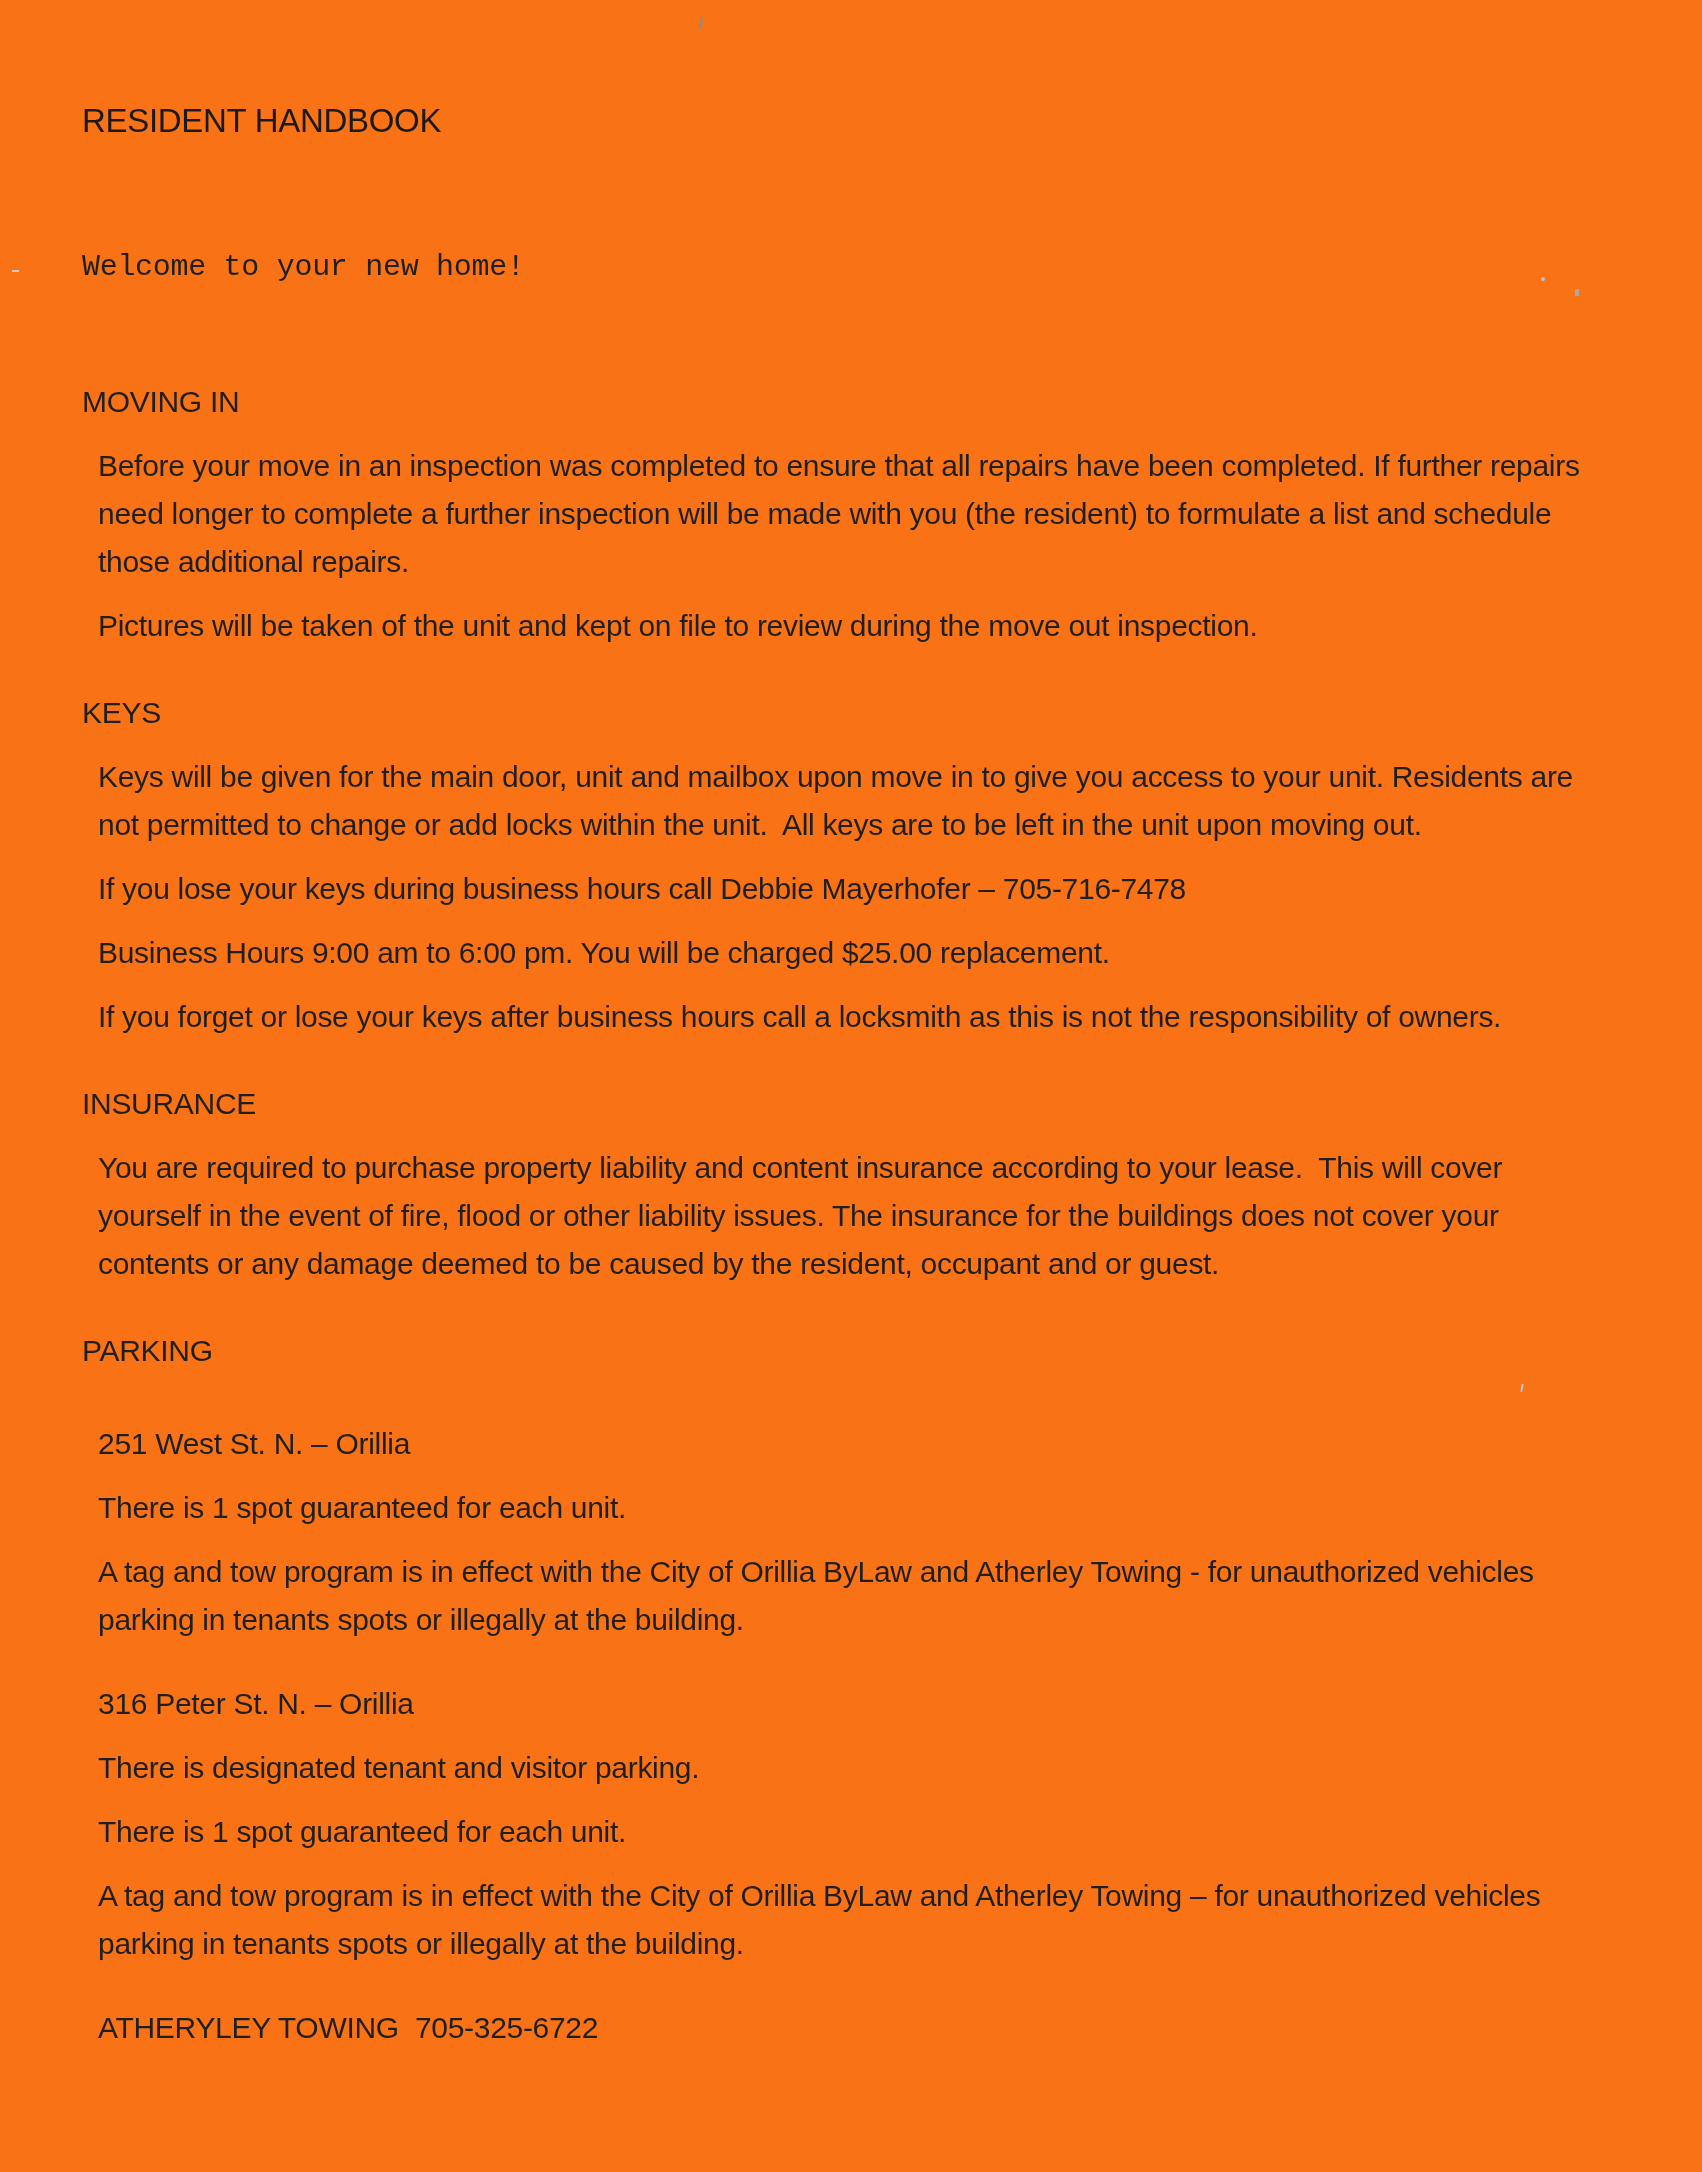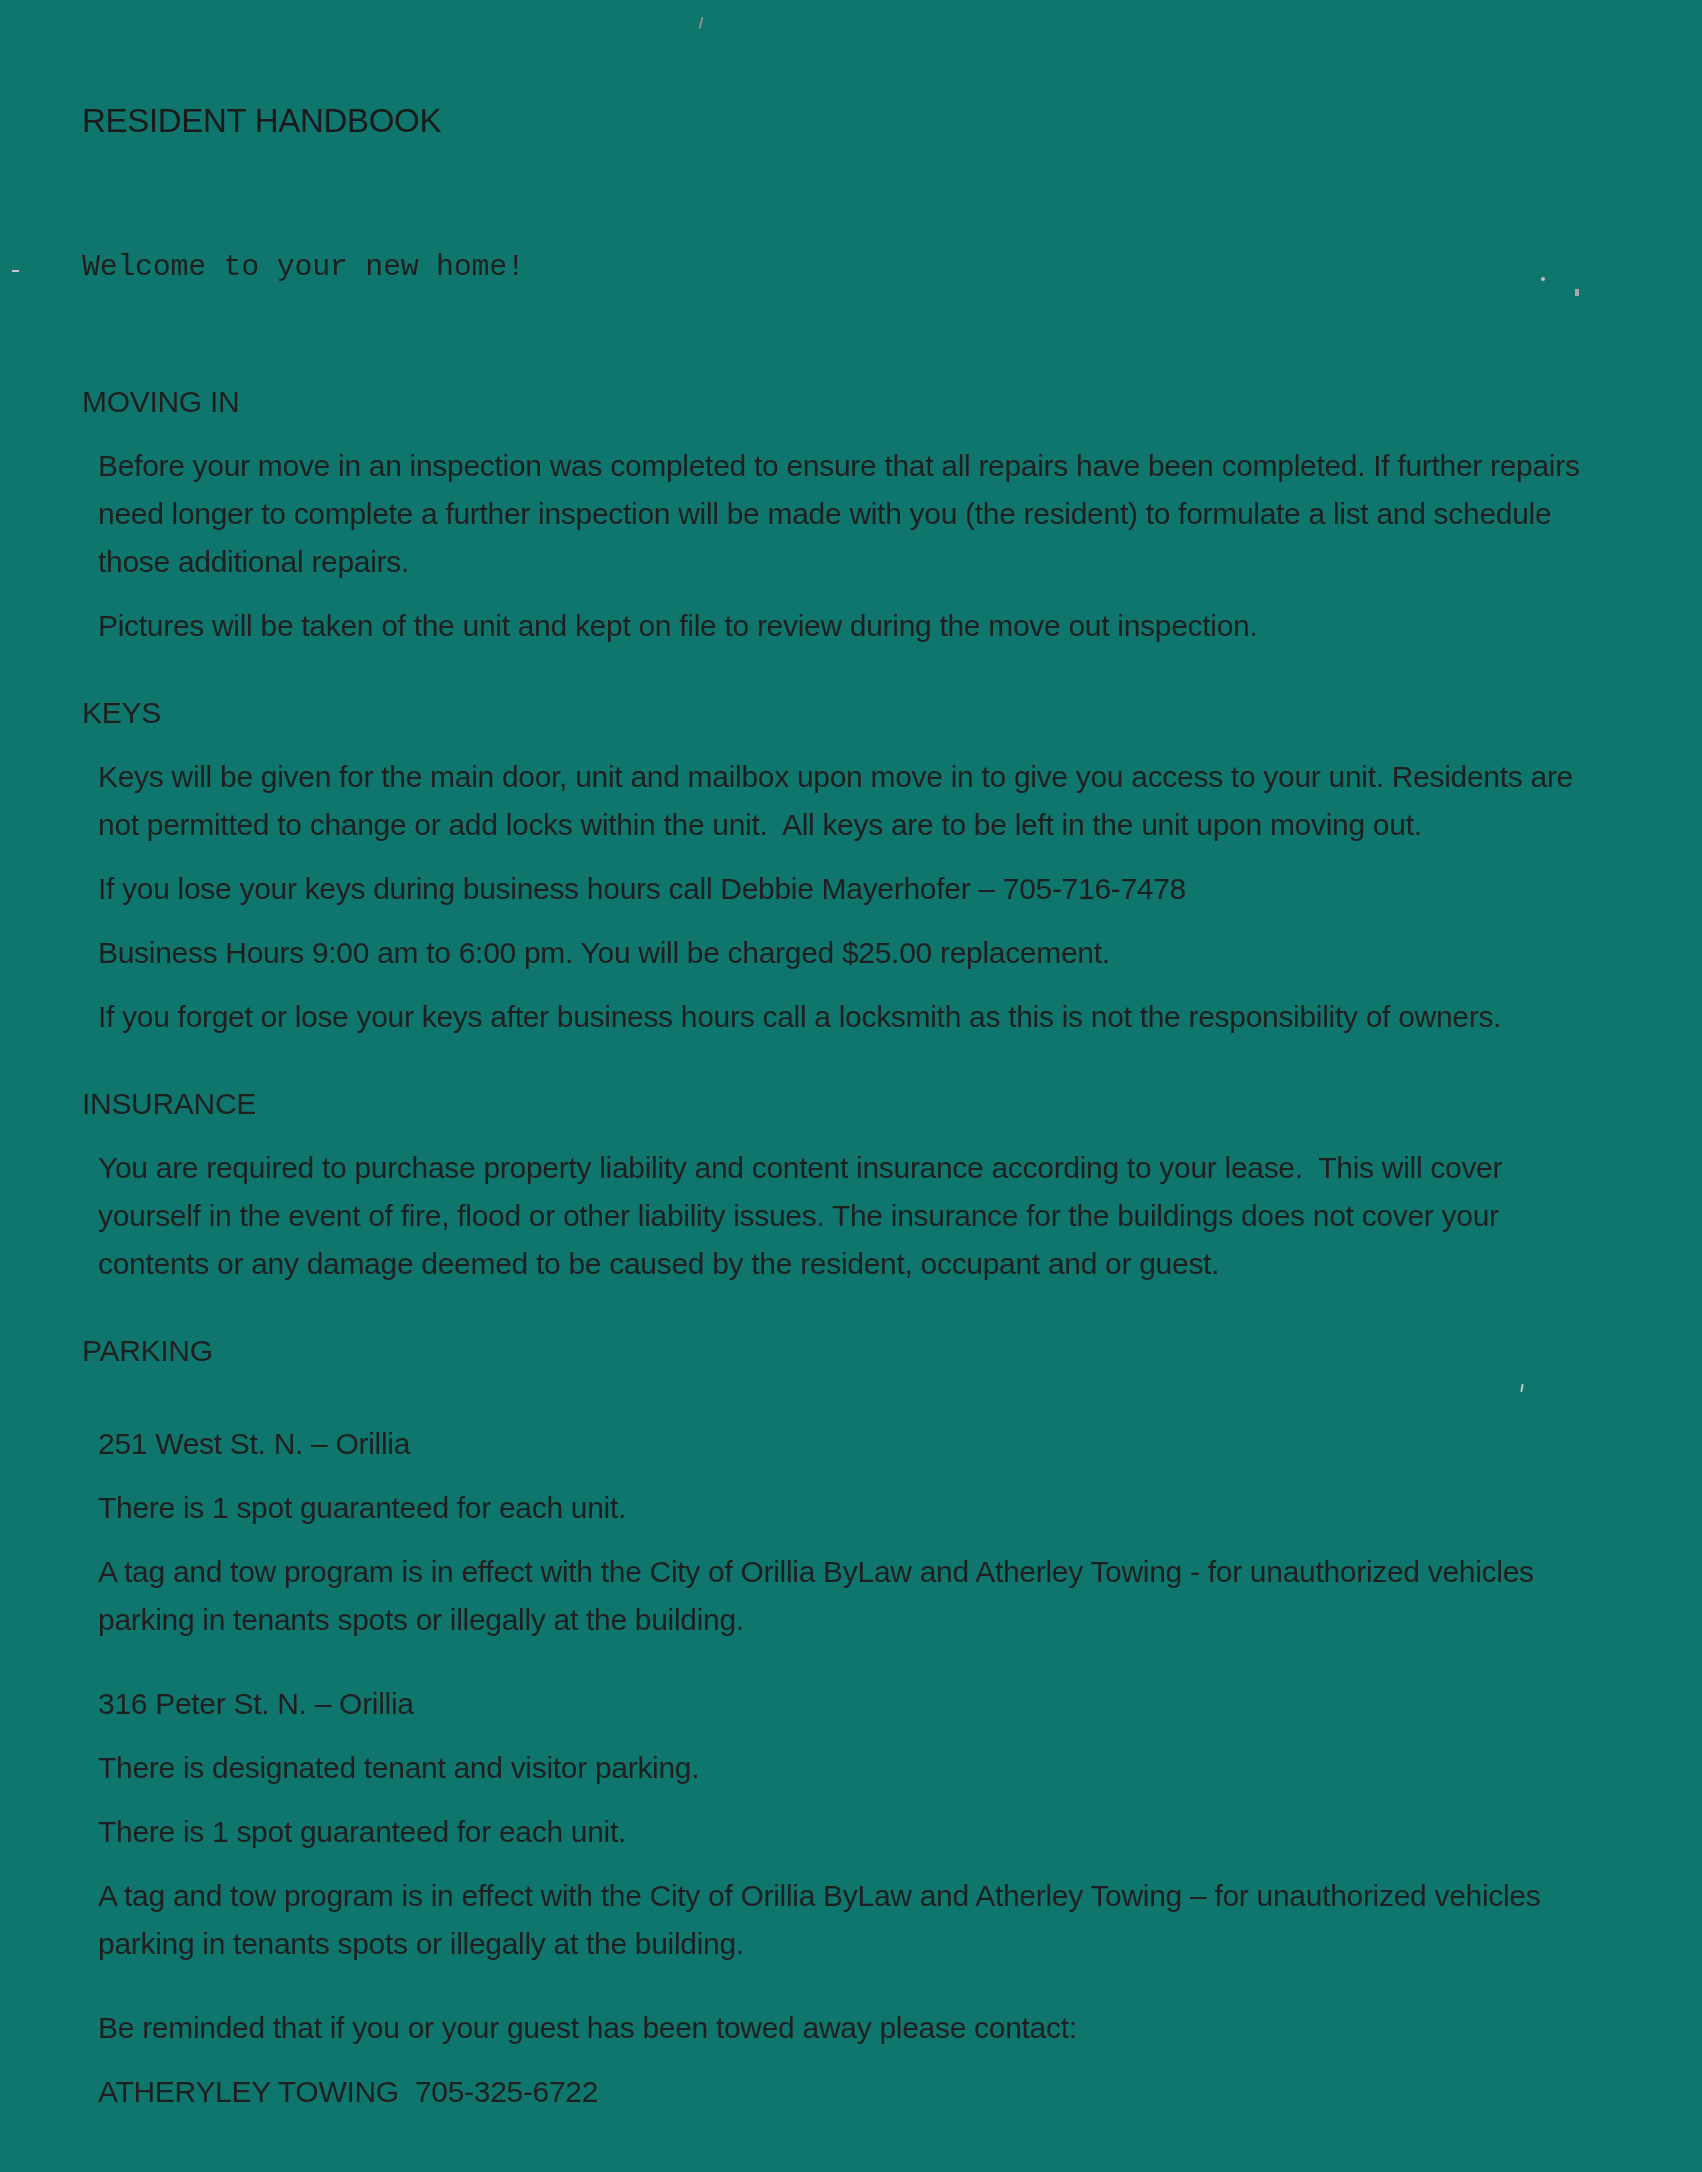--- a/index.html
+++ b/index.html
@@ -5,21 +5,21 @@
   html, body {
     margin: 0;
     padding: 0;
     background: #ffffff;
   }
   .page {
     position: relative;
     width: 1702px;
     height: 2172px;
     box-sizing: border-box;
-    background: #0f766e;
+    background: #f97316;
     padding: 97px 74px 0 82px;
     font-family: "Liberation Sans", "DejaVu Sans", sans-serif;
     font-size: 30px;
     letter-spacing: -0.3px;
     line-height: 48px;
     color: #1f1f1f;
     overflow: hidden;
   }
   .doc-title {
     font-size: 33px;
@@ -104,19 +104,18 @@
     </div>
 
     <div class="location">
       <p class="para">316 Peter St. N. – Orillia</p>
       <p class="para">There is designated tenant and visitor parking.</p>
       <p class="para">There is 1 spot guaranteed for each unit.</p>
       <p class="para">A tag and tow program is in effect with the City of Orillia ByLaw and Atherley Towing – for unauthorized vehicles parking in tenants spots or illegally at the building.</p>
     </div>
 
     <div class="towing-block">
-      <p class="para">Be reminded that if you or your guest has been towed away please contact:</p>
       <p class="para">ATHERYLEY TOWING  705-325-6722</p>
     </div>
   </div>
 
 </div>
 
 
 </body></html>

